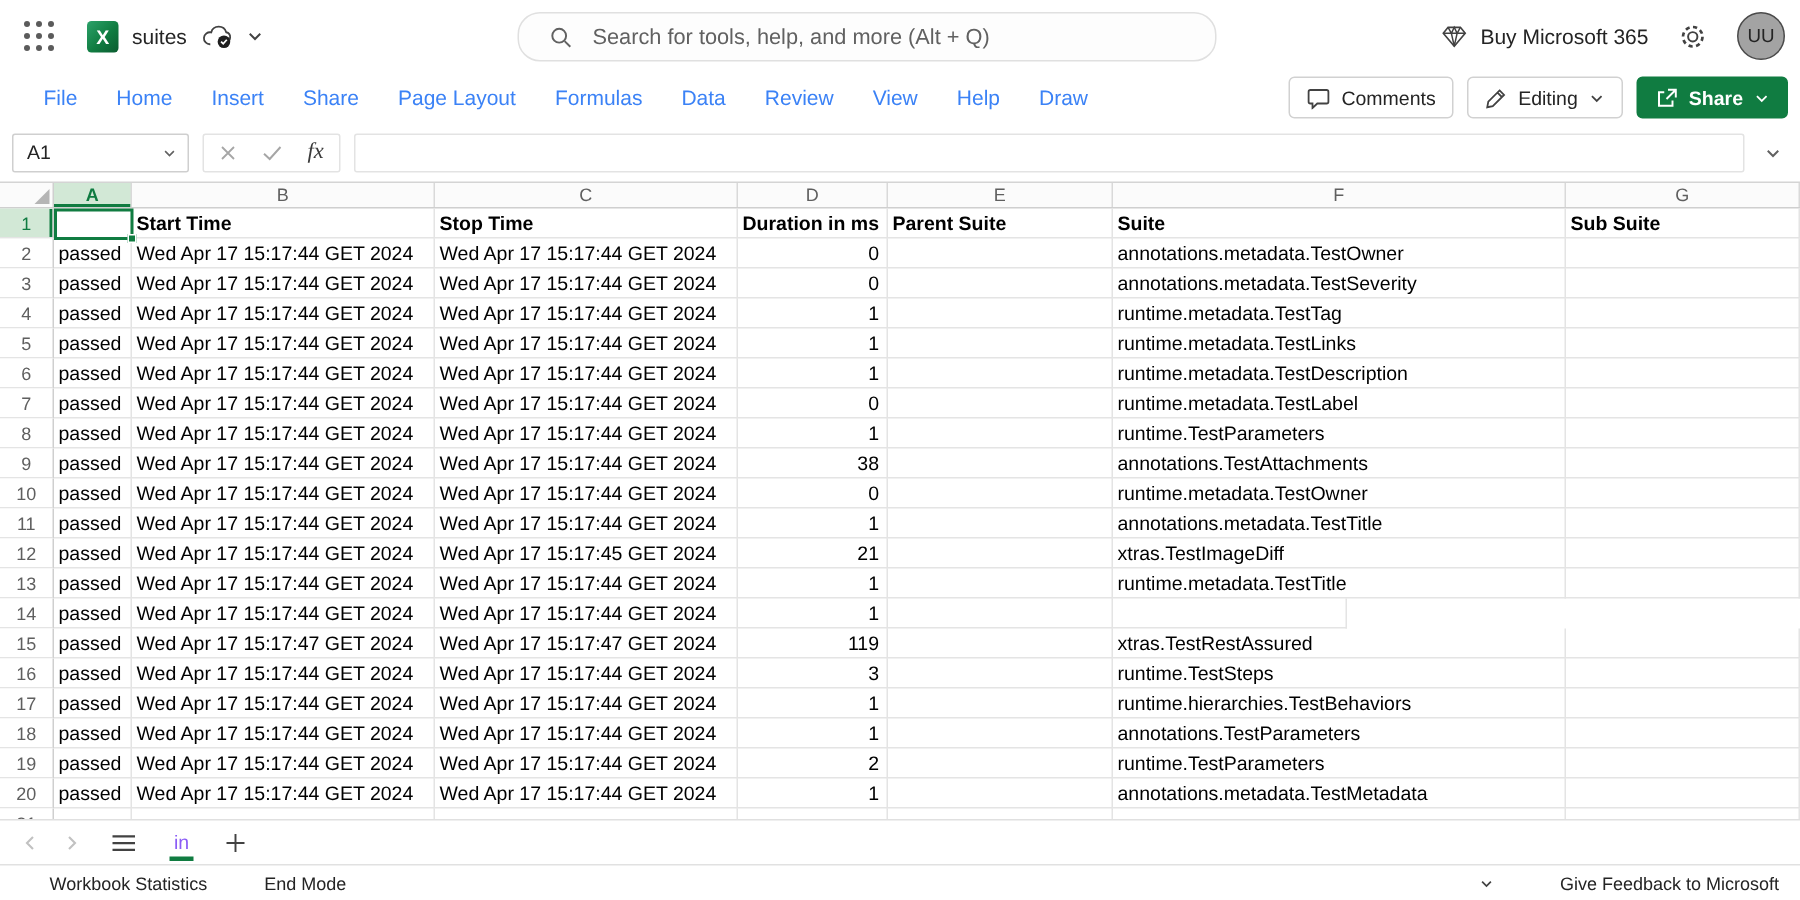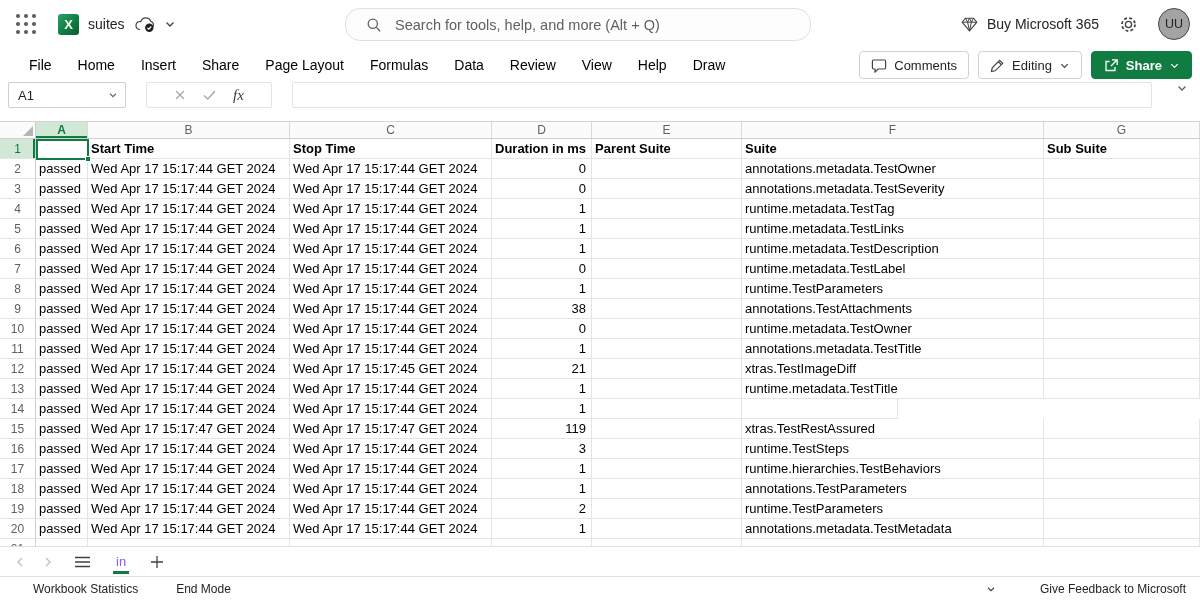--- a/index.html
+++ b/index.html
@@ -17,29 +17,29 @@
   .searchbox{position:absolute;left:345px;top:8px;width:466px;height:33px;border:1px solid #e0e0e0;border-radius:15px;background:#fdfdfd;display:flex;align-items:center;padding-left:20px;gap:13px}
   .searchbox .ph{color:#616161;font-size:14.5px}
   .topbar-right{position:absolute;right:10px;top:0;height:48px;display:flex;align-items:center;gap:20px}
   .buy{display:flex;align-items:center;gap:9px;font-size:14px;color:#242424;cursor:pointer}
   .gear-btn{display:flex;align-items:center;cursor:pointer}
   .avatar{width:32px;height:32px;border-radius:50%;border:1.5px solid #4a4a4a;background:#a3a3a3;display:flex;align-items:center;justify-content:center;font-size:12.5px;color:#242424;cursor:pointer}
 
   
   .menubar{height:34px;display:flex;align-items:center;padding-left:16px;position:relative;background:#fff}
   .menu-items{display:flex;height:100%}
-  .menu-item{padding:0 13px;font-size:14px;color:#000000;display:flex;align-items:center;cursor:pointer}
+  .menu-item{padding:0 13px;font-size:14px;color:#3b82f6;display:flex;align-items:center;cursor:pointer}
   .menubar-right{position:absolute;right:8px;top:0;height:34px;display:flex;align-items:center;gap:9px}
   .btn{display:flex;align-items:center;gap:7px;border:1px solid #d1d1d1;border-radius:4px;background:#fff;height:28px;padding:0 11px;font-size:13px;color:#242424;cursor:pointer}
   .btn-share{background:#107c41;color:#fff;border:1px solid #107c41;font-weight:600}
 
   
-  .formulabar{height:40px;display:flex;align-items:flex-start;padding:0 8px;gap:20px;border-bottom:1px solid #d4d4d4;background:#fff}
+  .formulabar{height:40px;display:flex;align-items:center;padding:0 8px;gap:9px;border-bottom:1px solid #d4d4d4;background:#fff}
   .namebox{width:118px;height:26px;border:1px solid #cfcfcf;border-radius:2px;display:flex;align-items:center;justify-content:space-between;padding:0 7px 0 9px;font-size:13px;color:#242424;cursor:pointer}
-  .fx-group{height:26px;border:1px solid #e3e3e3;border-radius:2px;display:flex;align-items:center;padding:0 27px;gap:16px}
+  .fx-group{height:26px;border:1px solid #e3e3e3;border-radius:2px;display:flex;align-items:center;padding:0 10px;gap:16px}
   .fx-label{font-family:"Liberation Serif",serif;font-style:italic;font-size:15px;color:#3b3b3b}
   .formula-input{flex:1;height:26px;border:1px solid #e3e3e3;border-radius:2px;background:#fff;font-size:13px;padding:0 6px;outline:none;font-family:"Liberation Sans",sans-serif}
   .fb-expand{display:flex;align-items:center;padding:0 4px;cursor:pointer}
 
   
   .grid{position:relative;height:424px;overflow:hidden;background:#fff}
   .hdr-row{display:flex;height:17px;background:#fbfbfb;border-bottom:1px solid #cfcfcf}
   .corner{width:36px;height:100%;border-right:1px solid #cfcfcf;position:relative;background:#fbfbfb;flex:none}
   .corner::after{content:"";position:absolute;right:2px;bottom:2px;border-left:10px solid transparent;border-bottom:10px solid #b5b5b5}
   .col-header{font-size:12px;color:#5f5f5f;display:flex;align-items:center;justify-content:center;border-right:1px solid #d9d9d9;height:100%;flex:none;cursor:pointer}

